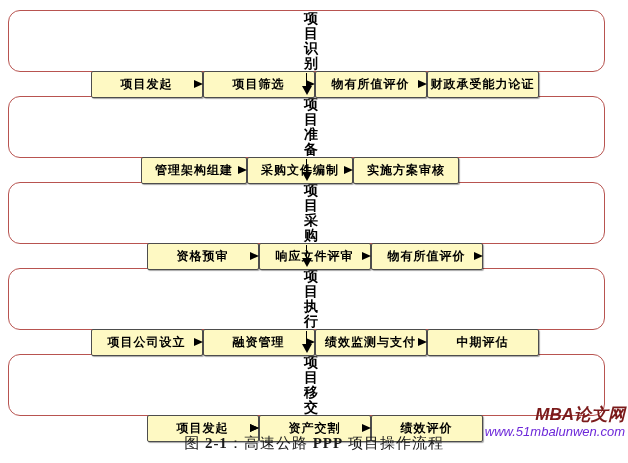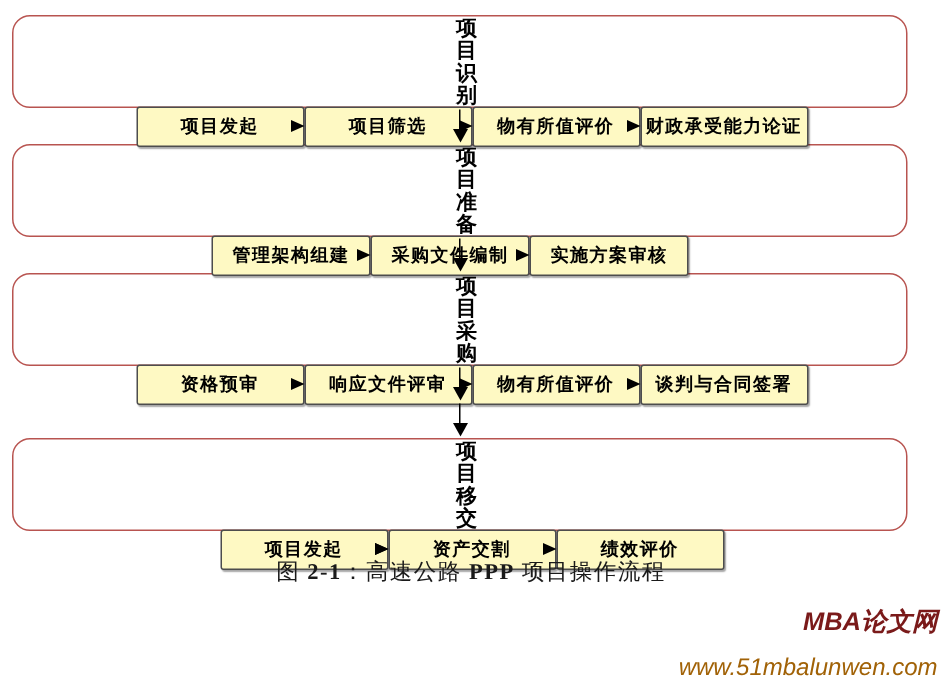--- a/index.html
+++ b/index.html
@@ -127,23 +127,22 @@
     font-style: italic;
     line-height: 1.1;
   }
   .watermark .site-name {
     font-size: 17px;
     font-weight: bold;
     color: #7a1a1a;
     letter-spacing: 0;
   }
   .watermark .site-url {
-    font-size: 16px;
-    color: #a16207;
-    margin-top: 12px;
+    font-size: 13px;
+    color: #6d28d9;
   }
 </style>
 </head>
 <body>
 
 <div class="canvas">
 
   <div class="stage">
     <div class="stage-label">项目识别</div>
     <div class="flow flow-4">
@@ -184,31 +183,42 @@
 
   <div class="stage">
     <div class="stage-label">项目采购</div>
     <div class="flow flow-4">
       <div class="node">资格预审</div>
       <div class="connector"></div>
       <div class="node">响应文件评审</div>
       <div class="connector"></div>
       <div class="node">物有所值评价</div>
       <div class="connector"></div>
-      <div class="node">谈判与合同签署</div>
-    </div>
-  </div>
-
-  <div class="gap">
-    <div class="v-arrow">
-      <div class="stem"></div>
-      <div class="head"></div>
-    </div>
-  </div>
-
+    </div>
+  </div>
+
+  <div class="gap">
+    <div class="v-arrow">
+      <div class="stem"></div>
+      <div class="head"></div>
+    </div>
+  </div>
+
+  <div class="stage">
+    <div class="stage-label">项目执行</div>
+    <div class="flow flow-4">
+      <div class="node">项目公司设立</div>
+      <div class="connector"></div>
+      <div class="node">融资管理</div>
+      <div class="connector"></div>
+      <div class="node">绩效监测与支付</div>
+      <div class="connector"></div>
+      <div class="node">中期评估</div>
+    </div>
+  </div>
 
   <div class="gap">
     <div class="v-arrow">
       <div class="stem"></div>
       <div class="head"></div>
     </div>
   </div>
 
   <div class="stage">
     <div class="stage-label">项目移交</div>

